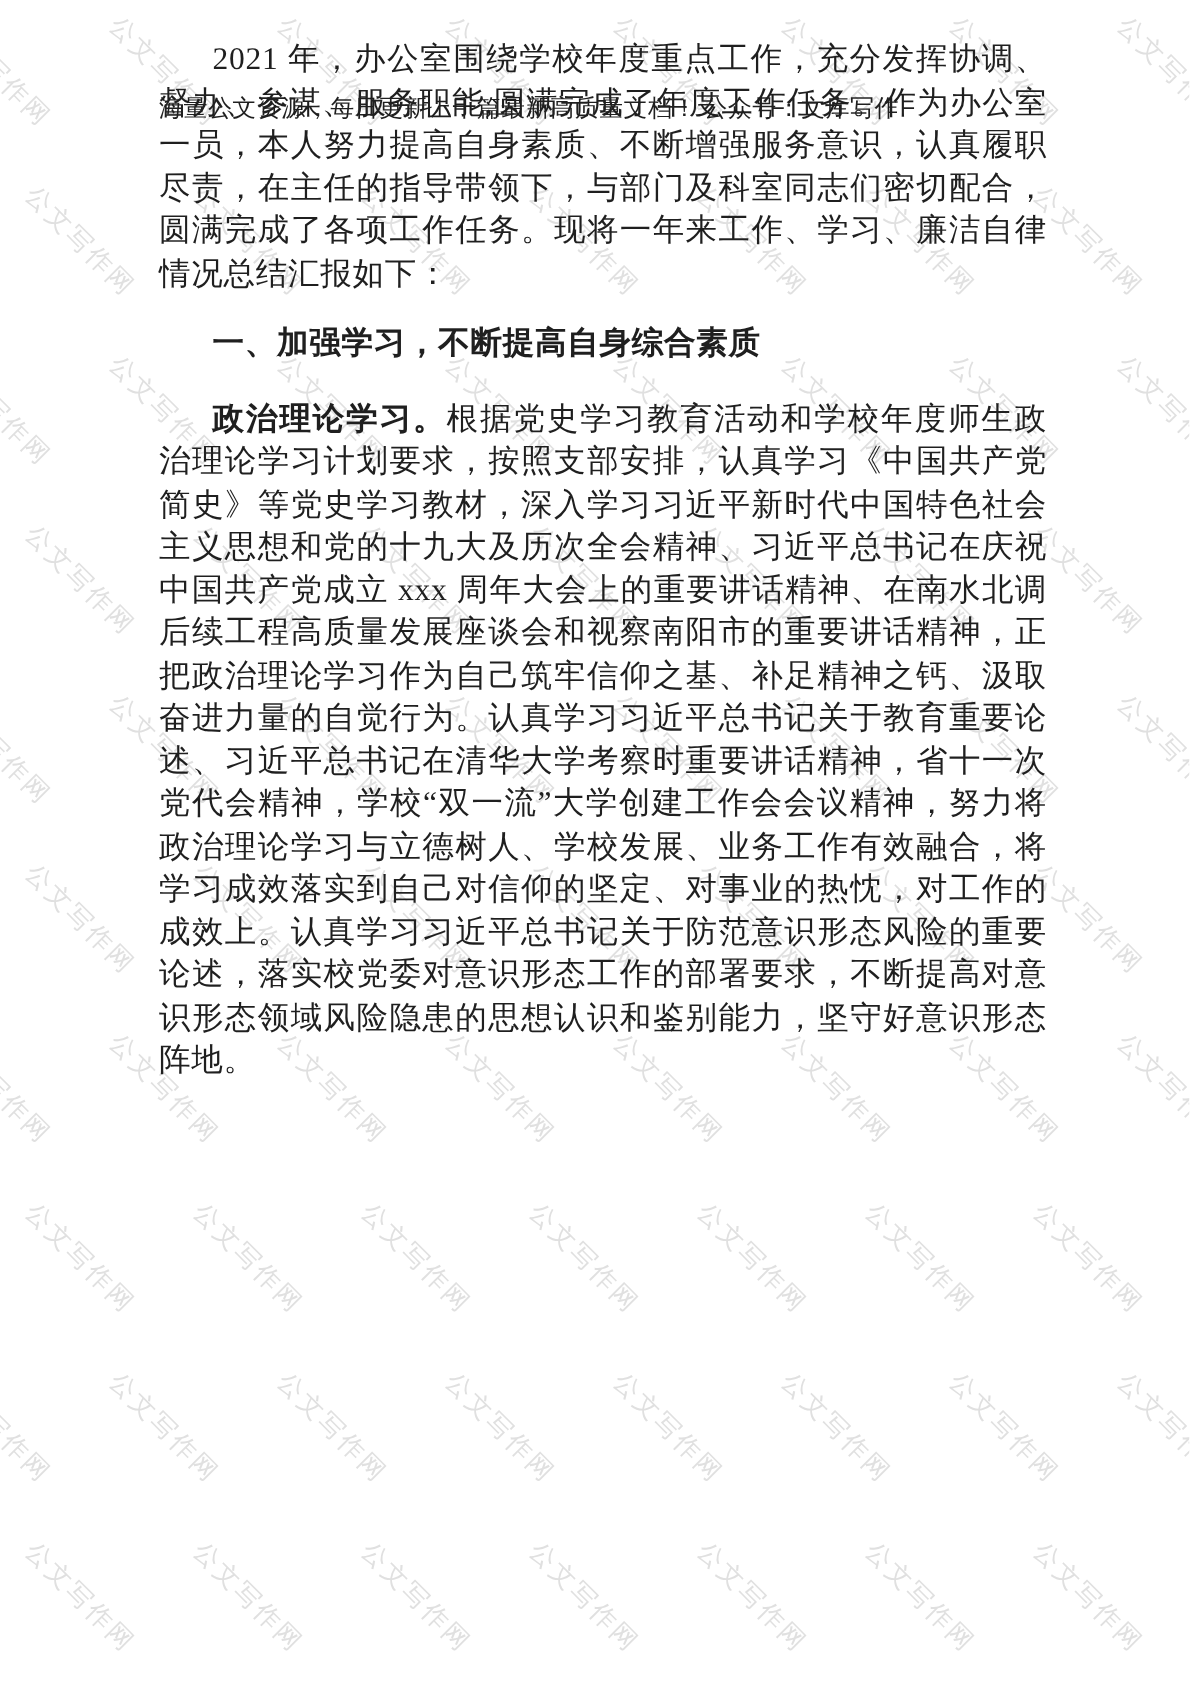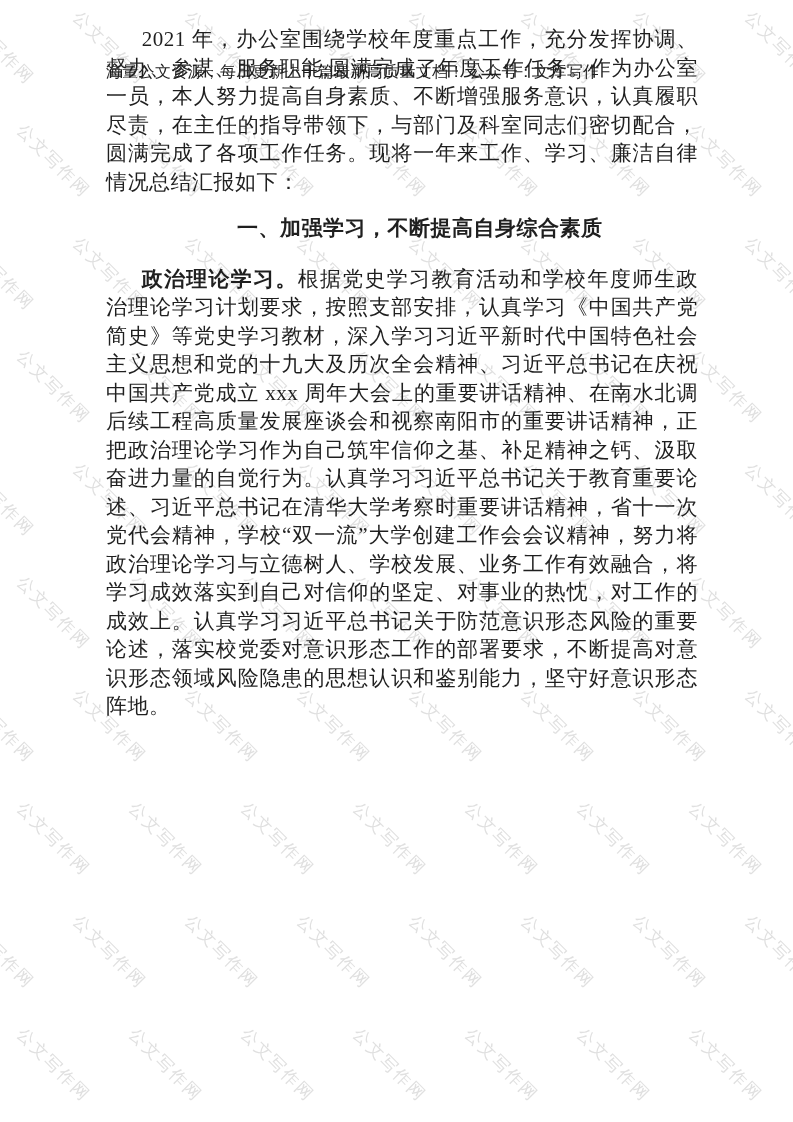--- a/index.html
+++ b/index.html
@@ -61,21 +61,20 @@
     letter-spacing: 0.5px;
   }
   .para-intro   { margin-top: 25px; }
   .section-heading {
     margin: 18px 0 0 0;
     font-size: 21px;
     line-height: 28.5px;
     font-weight: bold;
     text-indent: 1.7em;
     letter-spacing: 0.5px;
-    text-align: center;
   }
   .para-study    { margin-top: 14px; }
   .para-politics { margin-top: 22px; }
   .lead-bold { font-weight: bold; }
   .footer-promo {
     position: absolute;
     z-index: 1;
     top: 1030px;
     left: 106px;
     width: 600px;

